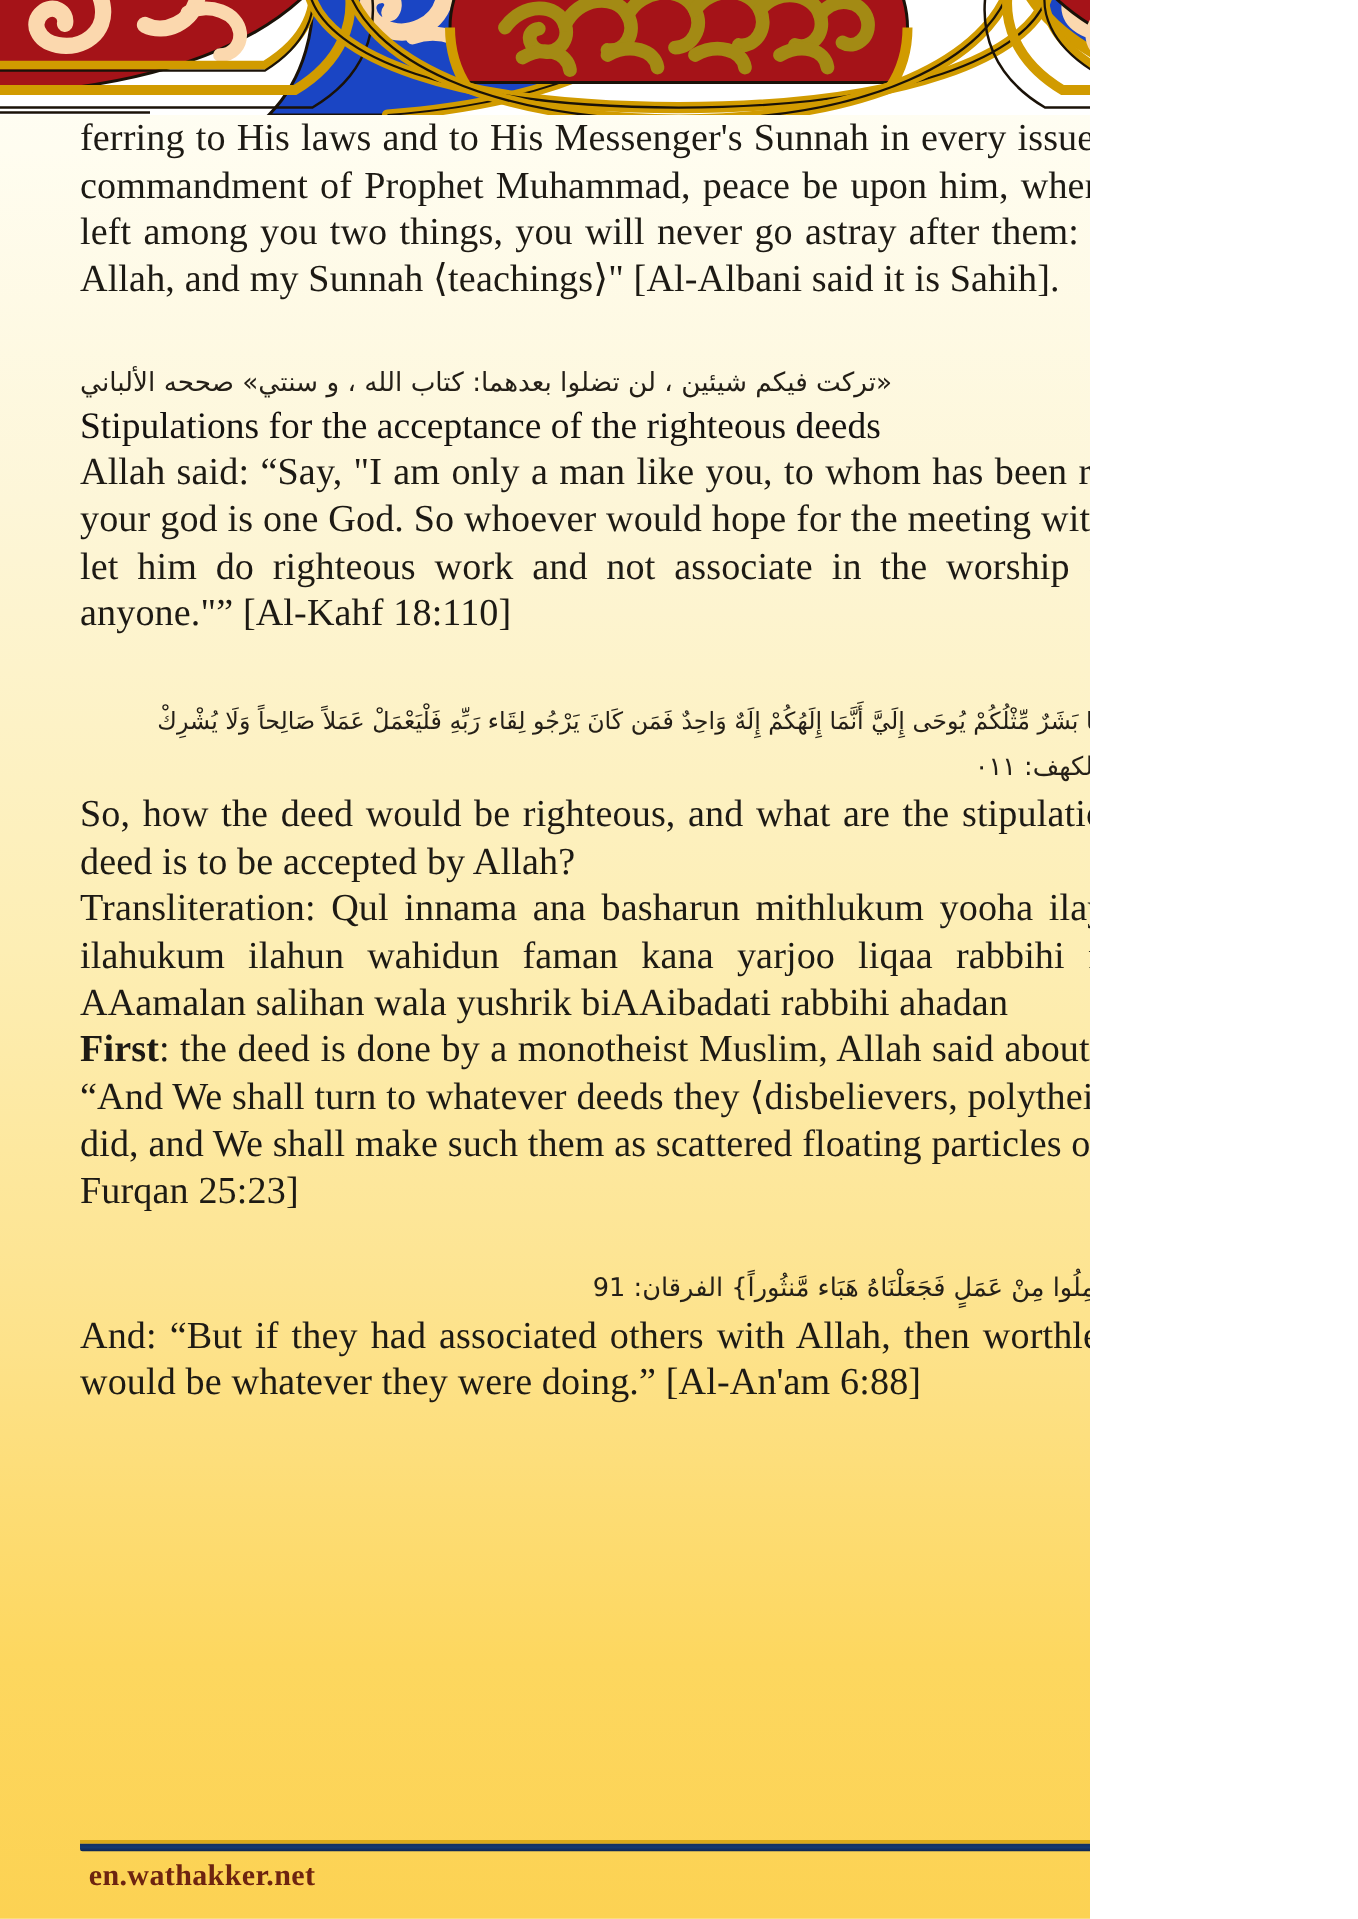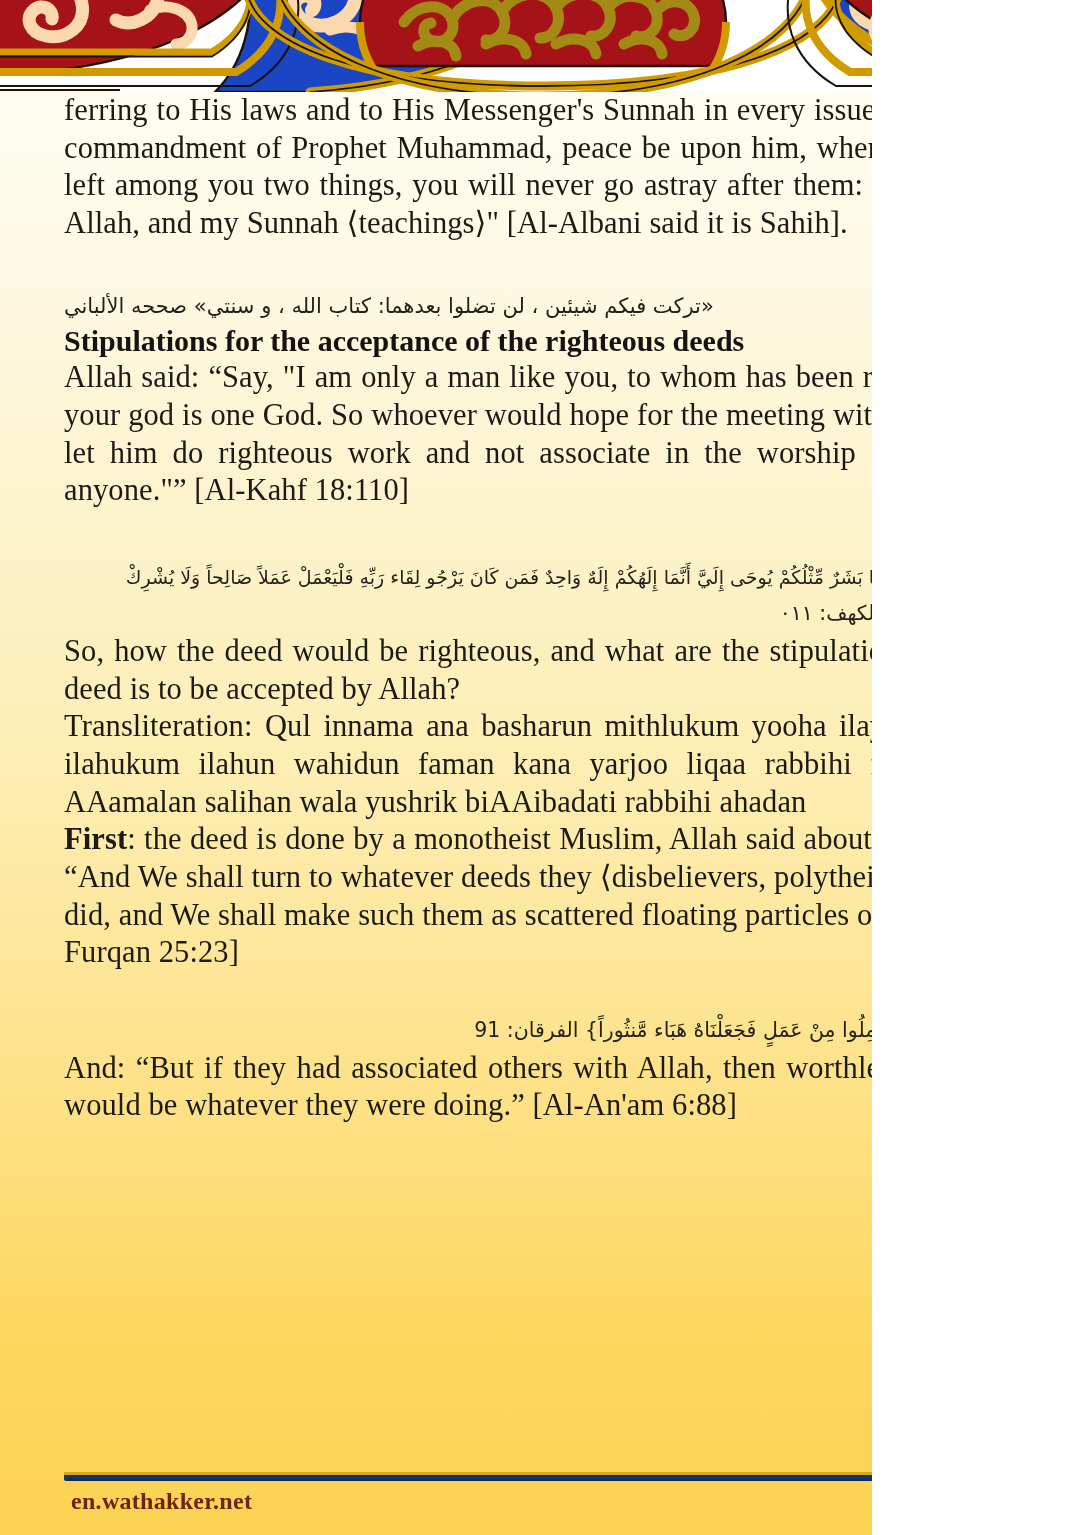--- a/index.html
+++ b/index.html
@@ -64,21 +64,21 @@
 
   .b { font-weight: bold; }
   .mt-34 { margin-top: 34px; }
   .mt-40 { margin-top: 40px; }
   .mt-44 { margin-top: 44px; }
   .mt-46 { margin-top: 46px; }
   .mt-50 { margin-top: 50px; }
 
   h2.section-heading {
     font-size: 30px;
-    font-weight: bold;
+    font-weight: normal;
     color: #151210;
     line-height: 1.2;
     margin: 0;
   }
 
   
   .arabic {
     direction: rtl;
     unicode-bidi: bidi-override;
     font-family: "DejaVu Sans", "Liberation Sans", sans-serif;

